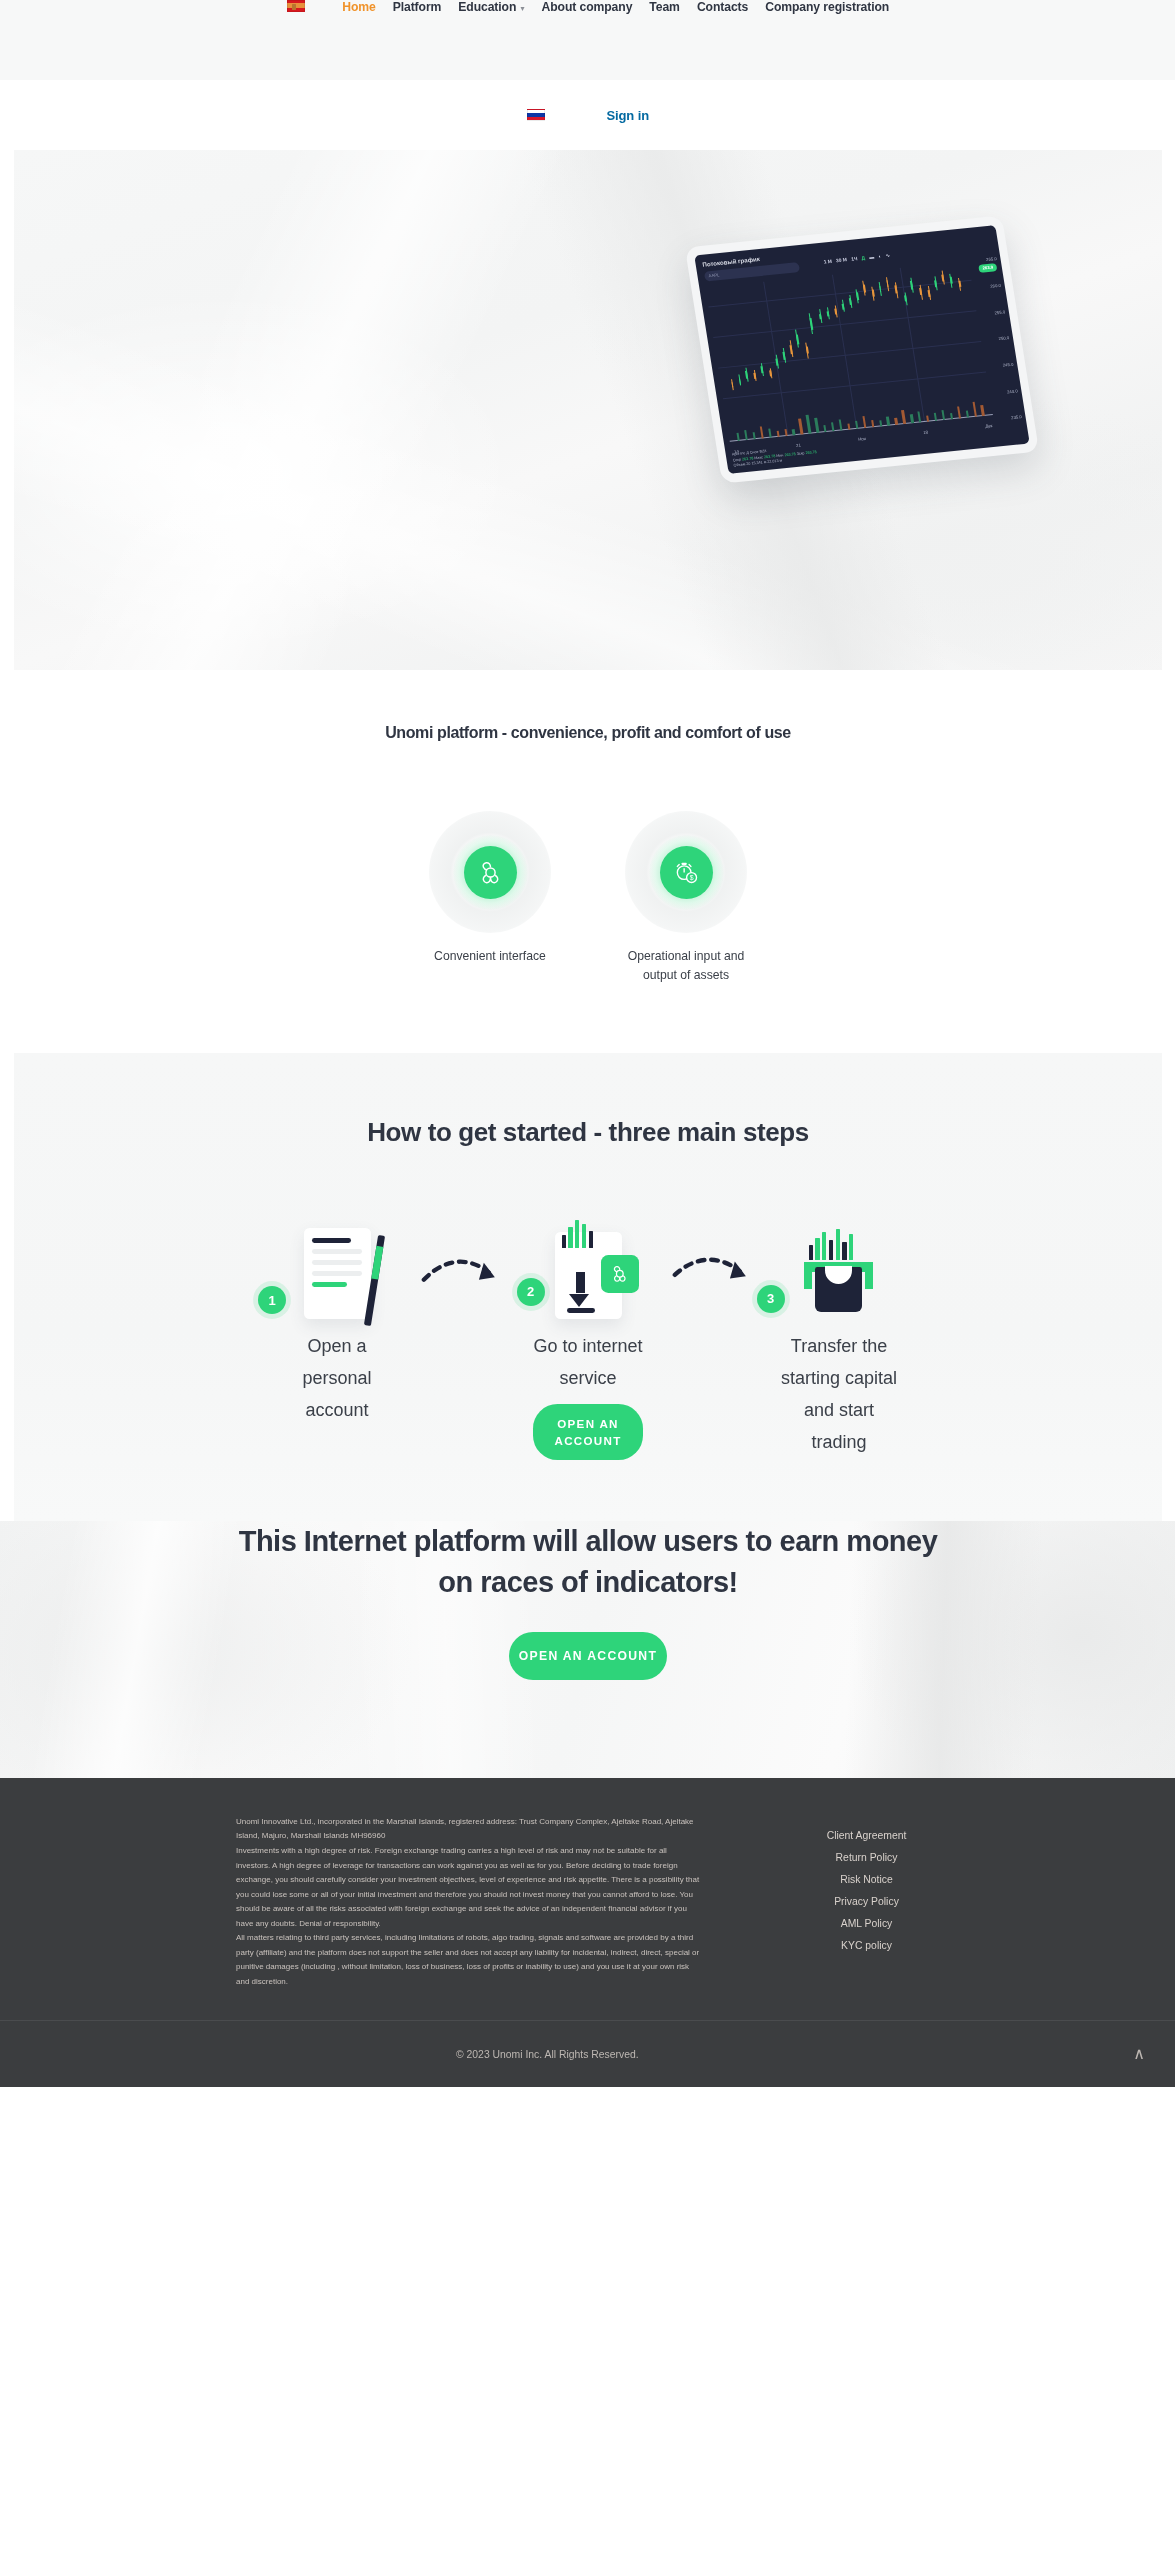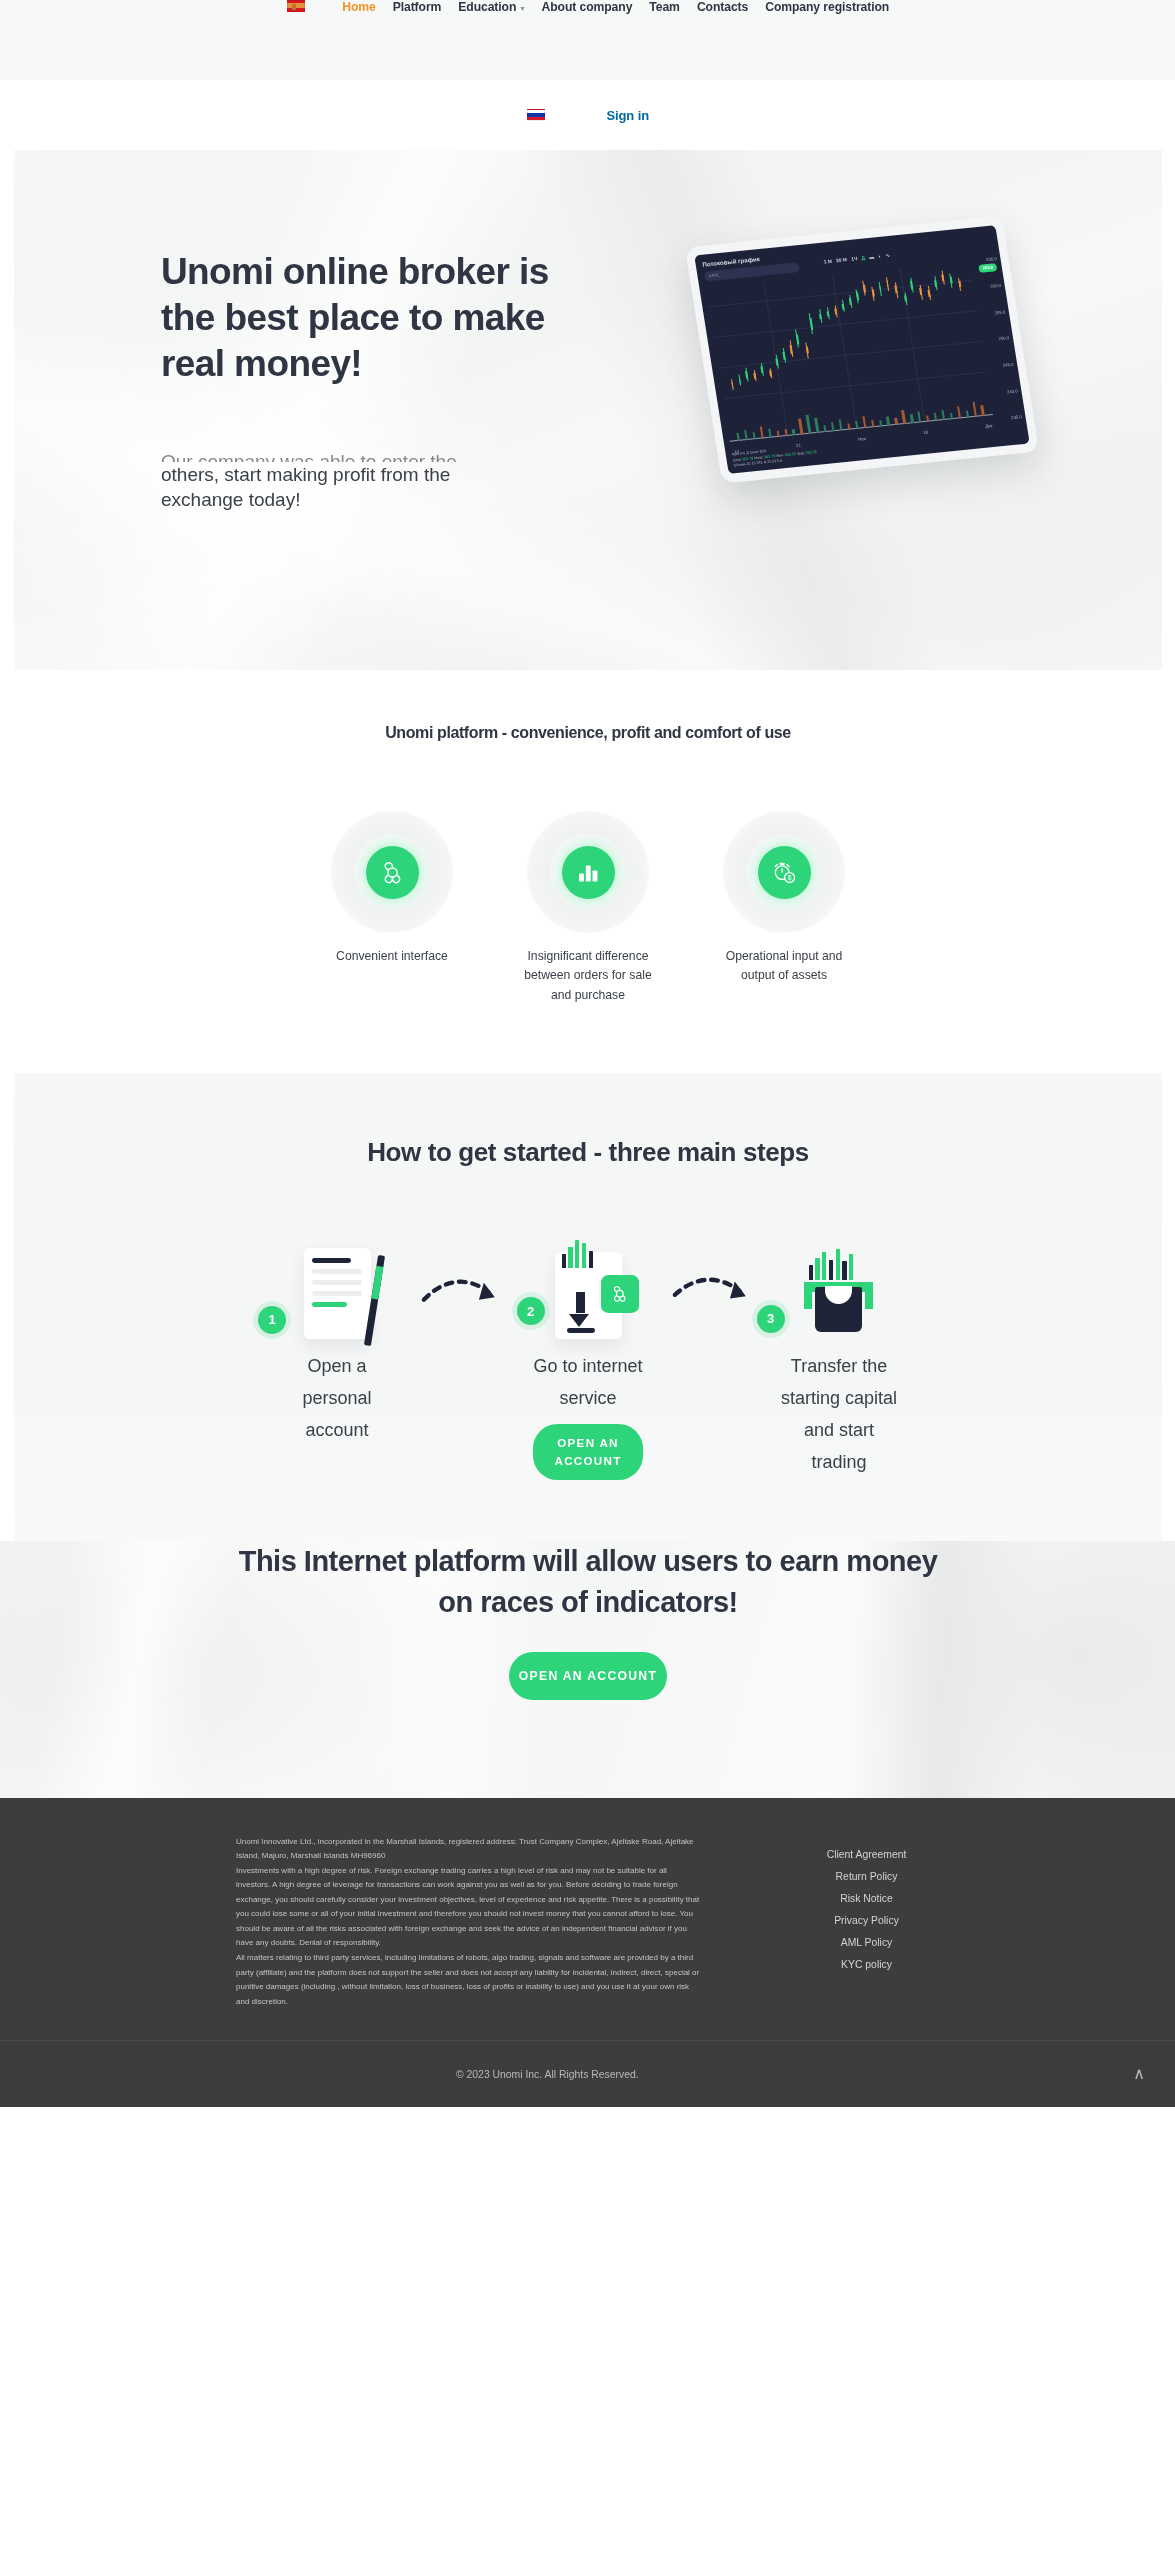--- a/index.html
+++ b/index.html
@@ -567,27 +567,20 @@
       </a>
   </nav>
 </div>
 
 <div class="subbar">
   <span class="flag flag-ru"></span>
   <a href="#" class="signin">Sign in</a>
 </div>
 
 <section class="hero">
-  <div class="hero-text">
-    <h1>Unomi online broker is the best place to make real money!</h1>
-    <div class="hero-sub">
-      <span class="clipline">Our company was able to enter the</span>
-      <span>others, start making profit from the exchange today!</span>
-    </div>
-  </div>
 
   <div class="tablet-wrap">
     <div class="tablet">
       <div class="screen">
         <div class="scr-title">Потоковый график</div>
         <div class="scr-search">AAPL</div>
         <div class="scr-tools">
           <span>1 М</span>
           <span>30 М</span>
           <span>1Ч</span>
@@ -785,32 +778,20 @@
             <circle cx="22" cy="22" r="7.5"></circle>
             <path d="M22 13.5c0-5 -3-8 -7-7.5c-4 .5 -6 4 -4.5 7.5c1 2.4 3.6 4 6 4.4"></path>
             <path d="M14.6 26.5c-4.3 2.5 -5.5 6.3 -3.2 9.6c2.3 3.3 6.3 3.4 8.8.6c1.7-1.9 2.3-4.8 1.9-7.2"></path>
             <path d="M29.4 26.5c4.3 2.5 5.5 6.3 3.2 9.6c-2.3 3.3 -6.3 3.4 -8.8.6c-1.7-1.9 -2.3-4.8 -1.9-7.2"></path>
           </svg>
         </span>
       </div>
       <div class="feat-label">Convenient interface</div>
     </div>
 
-    <div class="feat">
-      <div class="feat-ico">
-        <span class="circ">
-          <svg width="24.5" height="24.5" viewBox="0 0 40 40">
-            <rect x="5" y="22" width="8" height="13" fill="#fff" rx="1.5"></rect>
-            <rect x="16" y="9" width="8" height="26" fill="#fff" rx="1.5"></rect>
-            <rect x="27" y="17" width="8" height="18" fill="#fff" rx="1.5"></rect>
-          </svg>
-        </span>
-      </div>
-      <div class="feat-label">Insignificant difference between orders for sale and purchase</div>
-    </div>
 
 
     <div class="feat">
       <div class="feat-ico">
         <span class="circ">
           <svg width="26" height="26" viewBox="0 0 42 42" fill="none" stroke="#fff" stroke-width="2.2">
             <circle cx="18" cy="22" r="11"></circle>
             <path d="M18 22 L18 15"></path>
             <rect x="14" y="6" width="8" height="3.6" rx="1" fill="#fff" stroke="none"></rect>
             <path d="M10 9 L7 12" stroke-linecap="round"></path>

